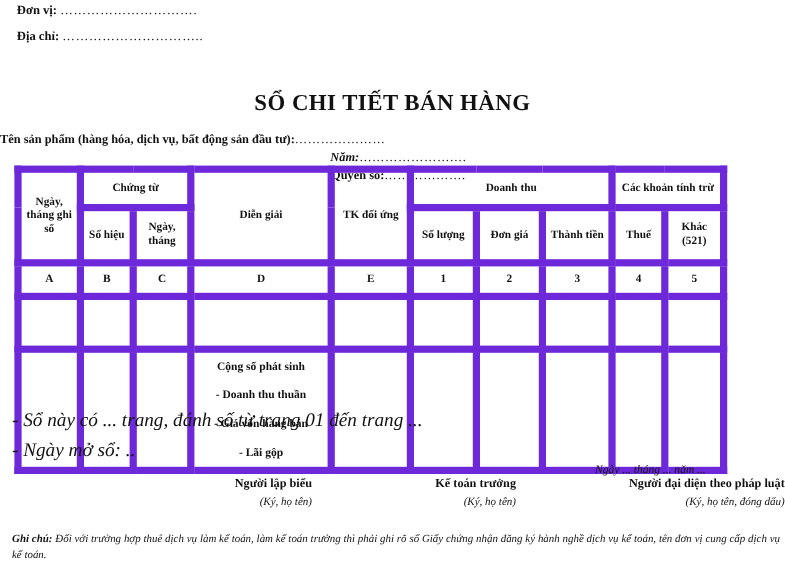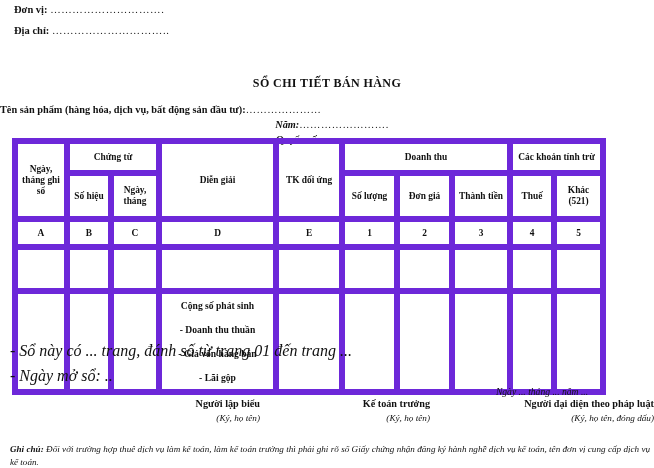--- a/index.html
+++ b/index.html
@@ -68,21 +68,21 @@
 
   
   .title-block {
     position: absolute;
     top: 76px;
     left: 0;
     width: 654px;
     text-align: center;
   }
   .doc-title {
-    font-size: 12px;
+    font-size: 19px;
     font-weight: bold;
     letter-spacing: 0.4px;
   }
   .prod-line {
     margin-top: 13px;
     font-size: 10.3px;
     font-weight: bold;
     text-align: left;
   }
   .prod-line .dots { font-weight: normal; letter-spacing: 0.5px; }

